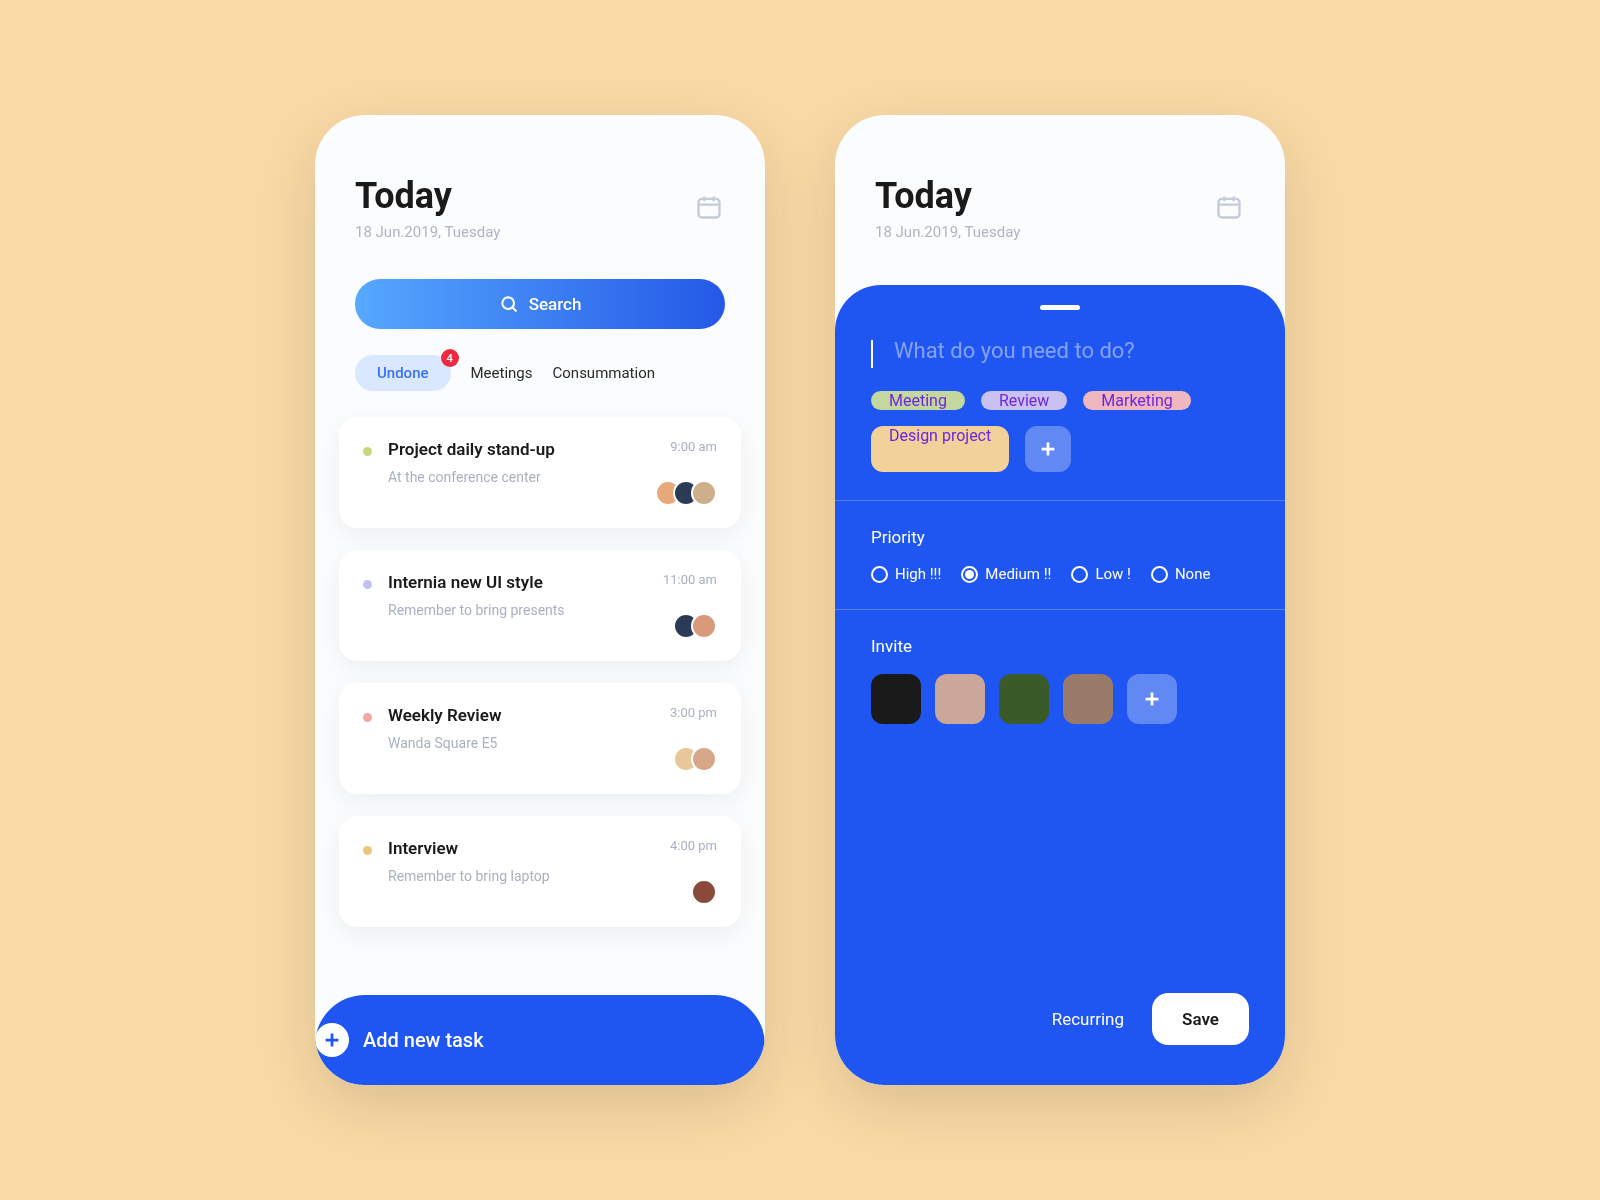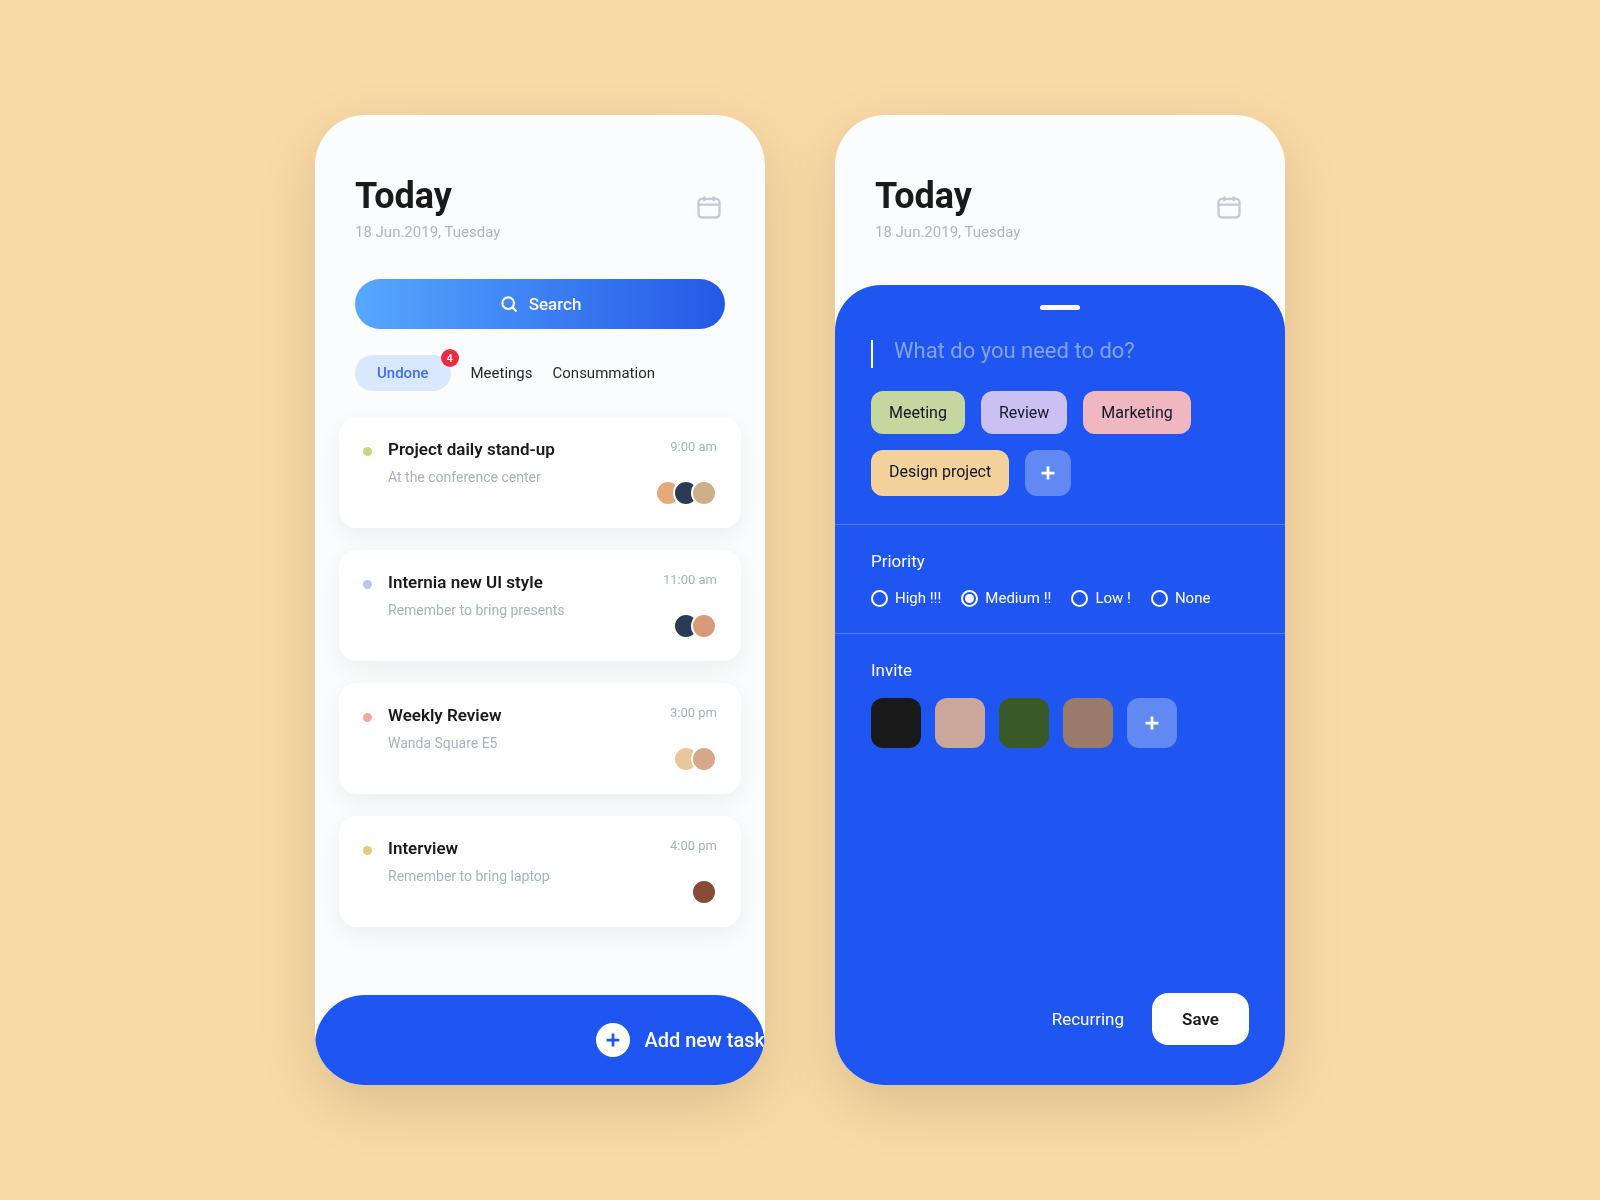--- a/index.html
+++ b/index.html
@@ -26,34 +26,34 @@
   .dot { width: 9px; height: 9px; border-radius: 50%; flex-shrink: 0; margin-top: 8px; }
   .task-body { flex: 1; }
   .task-title { font-size: 17px; font-weight: 600; color: #1a1a1a; }
   .task-sub { font-size: 14px; color: #a9b1c1; margin-top: 10px; }
   .task-right { display: flex; flex-direction: column; align-items: flex-end; gap: 26px; }
   .task-time { font-size: 13px; color: #a9b1c1; white-space: nowrap;}
   .avatars { display: flex; }
   .av { width: 26px; height: 26px; border-radius: 50%; border: 2px solid #fff; margin-left: -8px; background-size: cover; background-position: center; }
   .av:first-child { margin-left: 0; }
   
-  .add-btn { position: absolute; bottom: 0; left: 0; right: 0; height: 90px; background: #1f55f0; display: flex; align-items: center; justify-content: flex-end; gap: 14px; color: #fff; font-size: 20px; font-weight: 500; border-radius: 50px 50px 0 0; }
+  .add-btn { position: absolute; bottom: 0; left: 0; right: 0; height: 90px; background: #1f55f0; display: flex; align-items: center; justify-content: flex-start; gap: 14px; color: #fff; font-size: 20px; font-weight: 500; border-radius: 50px 50px 0 0; }
   .plus-circle { width: 34px; height: 34px; border-radius: 50%; background: #fff; display: flex; align-items: center; justify-content: center; }
   .plus-circle svg { stroke: #1f55f0; }
   
   
   .sheet { position: absolute; top: 170px; left: 0; right: 0; bottom: 0; background: #1f55f0; border-radius: 46px 46px 0 0; padding: 20px 0 0; display: flex; flex-direction: column; }
   .handle { width: 40px; height: 5px; background: #fff; border-radius: 3px; margin: 0 auto 28px; }
   .sheet-inner { padding: 0 36px; }
   .input-wrap { position: relative; margin-bottom: 28px; padding-left: 17px; }
   .caret { position: absolute; left: 0; top: 2px; width: 2px; height: 28px; background: #fff; }
   .placeholder { font-size: 22px; color: rgba(255,255,255,0.45); padding-left: 6px; }
   
   .tags { display: flex; flex-wrap: wrap; gap: 16px; margin-bottom: 28px; }
-  .tag { padding: 12px 18px; border-radius: 12px; font-size: 16px; color: #0f172a; }
+  .tag { padding: 0 18px; border-radius: 12px; font-size: 16px; color: #6d28d9; }
   .tag-add { width: 46px; height: 46px; border-radius: 12px; background: rgba(255,255,255,0.3); display: flex; align-items: center; justify-content: center; }
   .tag-add svg { stroke: #fff; }
   
   .divider { height: 1px; background: rgba(255,255,255,0.25); }
   
   .section { padding: 26px 36px; }
   .section-title { font-size: 17px; color: #fff; margin-bottom: 18px; }
   .radios { display: flex; gap: 20px; align-items: flex-end; flex-wrap: wrap;}
   .radio { display: flex; align-items: center; gap: 7px; color: #fff; font-size: 15px; }
   .rcirc { width: 17px; height: 17px; border-radius: 50%; border: 2px solid #fff; display: flex; align-items: center; justify-content: center; flex-shrink:0;}

